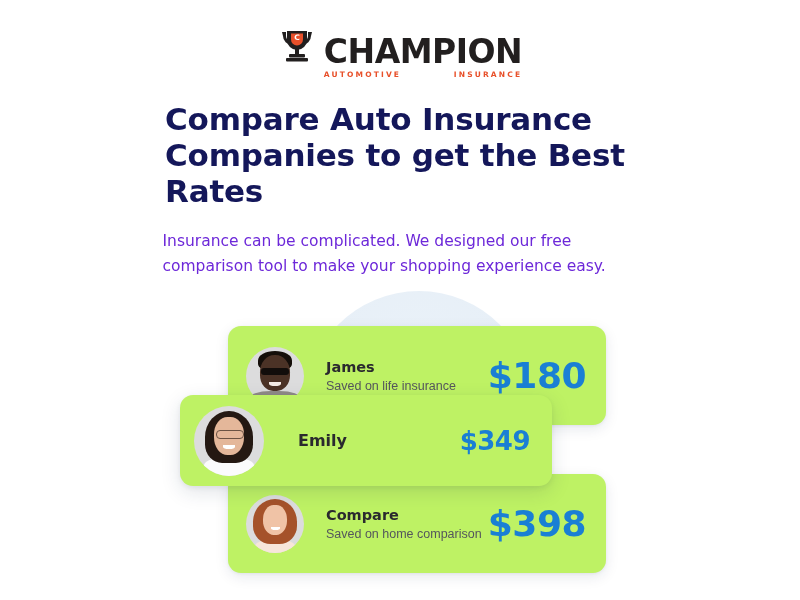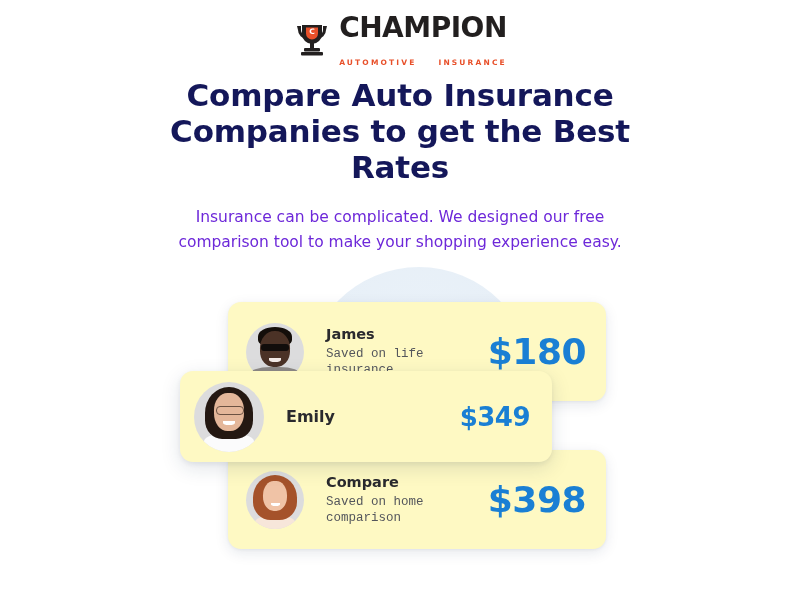--- a/index.html
+++ b/index.html
@@ -36,41 +36,42 @@
   }
   .logo-text-wrap {
     display: flex;
     flex-direction: column;
     align-items: stretch;
     line-height: 1;
   }
   .logo-word {
     font-family: "DejaVu Sans", sans-serif;
     font-weight: bold;
-    font-size: 28px;
+    font-size: 33px;
     letter-spacing: -0.5px;
     color: #221f1f;
     line-height: 1;
+    margin-top: 21px;
   }
   .logo-tagline {
     font-family: "DejaVu Sans", sans-serif;
     font-weight: bold;
     font-size: 7.5px;
     letter-spacing: 2.15px;
     color: #e8502a;
-    margin-top: 17px;
+    margin-top: 3px;
     text-align: justify;
     text-align-last: justify;
     white-space: nowrap;
   }
 
   
   .hero {
-    margin-top: 10px;
-    text-align: center;
+    margin-top: 22px;
+    text-align: left;
   }
   .headline {
     color: #14175a;
     font-family: "DejaVu Sans", sans-serif;
     font-weight: bold;
     font-size: 31px;
     line-height: 1.17;
     letter-spacing: -0.2px;
     margin: 0 auto;
     max-width: 470px;
@@ -97,21 +98,21 @@
     top: 7px;
     width: 228px;
     height: 228px;
     border-radius: 50%;
     background: #e9f1f8;
     background: radial-gradient(circle at 50% 35%, #eaf2f9 0%, #e7eff7 60%, #e4edf6 100%);
   }
 
   .card {
     position: absolute;
-    background: #fef9c3;
+    background: #bef264;
     border-radius: 13px;
     box-shadow: 0 4px 14px rgba(23, 43, 77, 0.10),
                 0 1px 3px rgba(23, 43, 77, 0.06);
     display: flex;
     align-items: center;
     box-sizing: border-box;
   }
   .card-james {
     left: 228px;
     top: 42px;
@@ -121,20 +122,21 @@
   }
   .card-emily {
     left: 180px;
     top: 111px;
     width: 372px;
     height: 91px;
     padding: 0 22px 0 14px;
     z-index: 3;
     box-shadow: 0 6px 20px rgba(23, 43, 77, 0.13),
                 0 2px 5px rgba(23, 43, 77, 0.07);
+    gap: 12px;
   }
   .card-jessica {
     left: 228px;
     top: 190px;
     width: 378px;
     height: 99px;
     padding: 0 20px 0 18px;
   }
 
   .avatar {
@@ -154,21 +156,21 @@
   }
   .person-name {
     color: #2a2a2e;
     font-family: "DejaVu Sans", sans-serif;
     font-weight: bold;
     font-size: 14.5px;
     line-height: 1.25;
   }
   .person-sub {
     color: #54565c;
-    font-family: Liberation Mono, monospace;
+    font-family: Liberation Sans, sans-serif;
     font-size: 12.5px;
     line-height: 1.3;
     margin-top: 2px;
   }
   .card-emily .person-name { font-size: 16px; }
   .card-emily .person-sub { font-size: 13px; }
 
   .amount {
     color: #1a7fd4;
     font-family: "DejaVu Sans", sans-serif;

